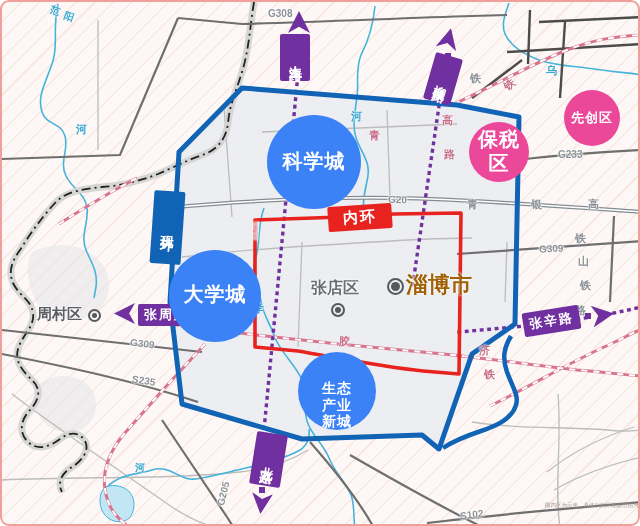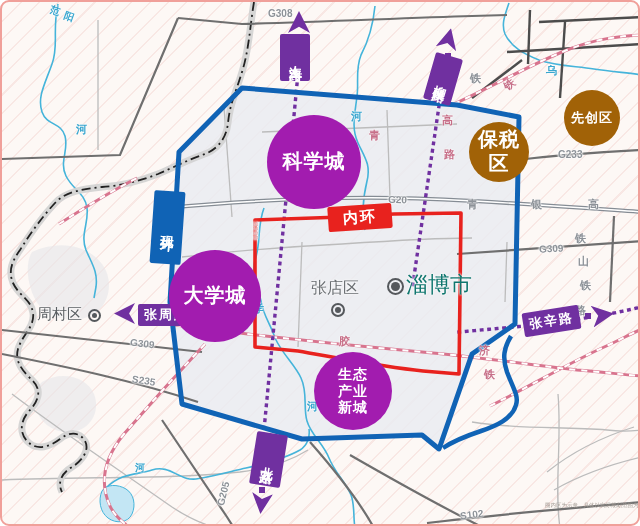--- a/index.html
+++ b/index.html
@@ -7,40 +7,40 @@
     border:2px solid #f0a09a;border-radius:9px;box-sizing:border-box;
     background:#fdf8f5;
     font-family:"Liberation Sans","DejaVu Sans",sans-serif;}
   #hatch{position:absolute;inset:0;
     background:repeating-linear-gradient(135deg,rgba(238,193,188,.30) 0 1.5px,transparent 1.5px 13px);}
   svg{position:absolute;left:0;top:0;}
   .lyr{position:absolute;left:0;top:0;width:100%;height:100%;pointer-events:none;}
   .zone{position:absolute;border-radius:50%;color:#fff;font-weight:700;
     display:flex;flex-direction:column;align-items:center;justify-content:center;
     text-align:center;line-height:1.18;letter-spacing:1px;}
-  .zone.red{background:#a21caf;}
-  .zone.green{background:#a16207;}
+  .zone.red{background:#3b82f6;}
+  .zone.green{background:#ec4899;}
   .sign{position:absolute;color:#fff;font-weight:700;display:flex;
     align-items:center;justify-content:center;border-radius:2px;letter-spacing:2px;}
   .sign.v{writing-mode:vertical-rl;}
   .sign.purple{background:#7030a0;}
   .sign.blue{background:#1063b5;}
   .sign.redbg{background:#e8221e;}
   .dart{position:absolute;background:#7030a0;
     clip-path:polygon(50% 0,100% 100%,50% 72%,0 100%);}
   .dartdot{position:absolute;background:#7030a0;width:6px;height:6px;}
   .rlabel{position:absolute;font-size:10px;font-weight:700;color:#8d9298;white-space:nowrap;
     text-shadow:0 0 2px #fff,0 0 2px #fff,0 0 3px #fff;}
   .rlabel.faint{color:#d8a8b0;font-size:8px;font-weight:400;}
   .mchar{position:absolute;font-size:11px;font-weight:700;white-space:nowrap;
     text-shadow:0 0 2px #fff,0 0 2px #fff;}
   .mchar.river{color:#39a6cf;}
   .mchar.rail{color:#c76f88;}
   .mchar.gray{color:#8d9298;}
-  .city{position:absolute;font-weight:400;white-space:nowrap;
+  .city{position:absolute;font-weight:700;white-space:nowrap;
     text-shadow:0 0 2px #fff,0 0 3px #fff;}
   .marker{position:absolute;border:2px solid #55585c;border-radius:50%;}
   .marker::after{content:"";position:absolute;inset:2px;background:#55585c;border-radius:50%;}
   #note{position:absolute;font-size:5.5px;color:#a39a93;letter-spacing:0;white-space:nowrap;}
 </style>
 </head>
 <body>
 
 <div id="stage">
   <div id="hatch"></div>
@@ -172,21 +172,21 @@
       <div class="mchar gray" style="left: 573px; top: 301px;">路</div>
       <div class="mchar rail" style="left: 337px; top: 332px;">胶</div>
       <div class="mchar rail" style="left: 477px; top: 341px;">济</div>
       <div class="mchar rail" style="left: 482px; top: 365px;">铁</div>
     </div>
   <div class="lyr" id="cities-layer">
       <div class="city" style="left: 35px; top: 303px; font-size: 15px; color: rgb(91, 95, 99);">周村区</div>
       <div class="marker" style="left: 86px; top: 307px; width: 9px; height: 9px;"></div>
       <div class="city" style="left: 309px; top: 276px; font-size: 16px; color: rgb(106, 110, 114);">张店区</div>
       <div class="marker" style="left: 329px; top: 301px; width: 10px; height: 10px;"></div>
-      <div class="city" style="left: 404px; top: 268px; font-size: 22px; color: #0f766e;">淄博市</div>
+      <div class="city" style="left: 404px; top: 268px; font-size: 22px; color: #a16207;">淄博市</div>
       <div class="marker" style="left: 385px; top: 276px; width: 13px; height: 13px;"></div>
     </div>
   <div class="lyr" id="signs-layer">
       <div class="sign v purple" style="left: 278px; top: 32px; width: 30px; height: 47px; font-size: 13px; transform: rotate(0deg);">上海路</div>
       <div class="sign v purple" style="left: 427px; top: 53px; width: 28px; height: 48px; font-size: 13px; transform: rotate(16deg);">柳泉路</div>
       <div class="sign v blue" style="left: 150px; top: 189px; width: 31px; height: 73px; font-size: 13px; transform: rotate(4deg);">现外环</div>
       <div class="sign redbg" style="left: 326px; top: 203px; width: 64px; height: 25px; font-size: 15px; transform: rotate(-4deg);">内环</div>
       <div class="sign purple" style="left: 136px; top: 302px; width: 57px; height: 22px; font-size: 13px; transform: rotate(0deg);">张周路</div>
       <div class="sign purple" style="left: 521px; top: 307px; width: 57px; height: 24px; font-size: 13px; transform: rotate(-9deg);">张辛路</div>
       <div class="sign v purple" style="left: 251px; top: 431px; width: 31px; height: 53px; font-size: 13px; transform: rotate(9deg);">北京路</div>
@@ -197,24 +197,24 @@
       <div class="dart" style="left: 112px; top: 301px; width: 21px; height: 21px; transform: rotate(-90deg);"></div>
       <div class="dart" style="left: 590px; top: 302px; width: 22px; height: 22px; transform: rotate(82deg);"></div>
       <div class="dartdot" style="left: 583px; top: 311px;"></div>
       <div class="dart" style="left: 249px; top: 491px; width: 21px; height: 21px; transform: rotate(186deg);"></div>
       <div class="dartdot" style="left: 257px; top: 485px;"></div>
     </div>
   <div class="lyr" id="zones-layer">
       <div class="zone red" style="left: 265px; top: 113px; width: 94px; height: 94px; font-size: 20px;">
         <div>科学城</div>
       </div>
-      <div class="zone red" style="left: 167px; top: 248px; width: 92px; height: 92px; font-size: 20px;">
+      <div class="zone red" style="left: 167px; top: 248px; width: 92px; height: 92px; font-size: 20px; font-family: Liberation Mono, monospace;">
         <div>大学城</div>
       </div>
-      <div class="zone red" style="left: 312px; top: 350px; width: 78px; height: 78px; font-size: 14px;">
+      <div class="zone red" style="left: 296px; top: 350px; width: 78px; height: 78px; font-size: 14px; justify-content: flex-end;">
         <div>生态</div>
         <div>产业</div>
         <div>新城</div>
       </div>
       <div class="zone green" style="left: 467px; top: 120px; width: 60px; height: 60px; font-size: 20px;">
         <div>保税区</div>
       </div>
       <div class="zone green" style="left: 562px; top: 88px; width: 56px; height: 56px; font-size: 13px;">
         <div>先创区</div>
       </div>

